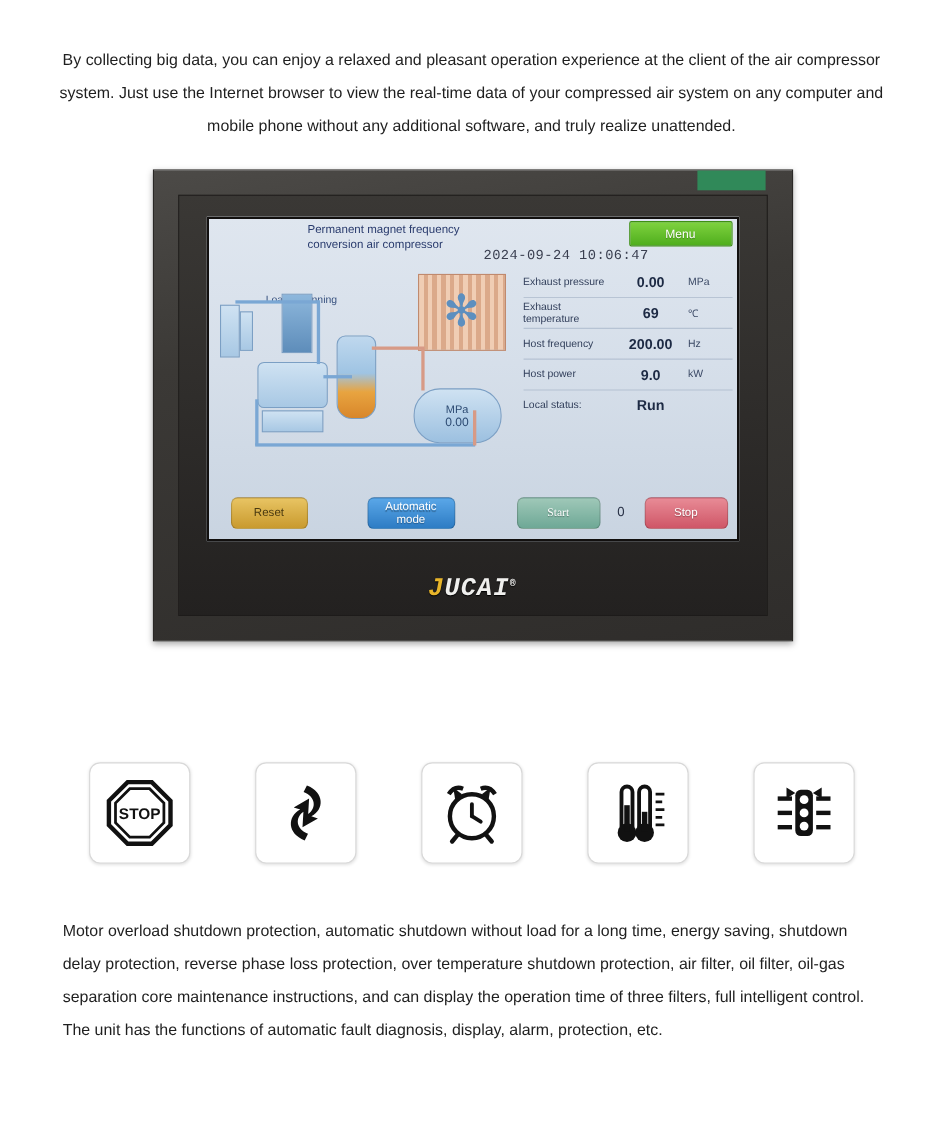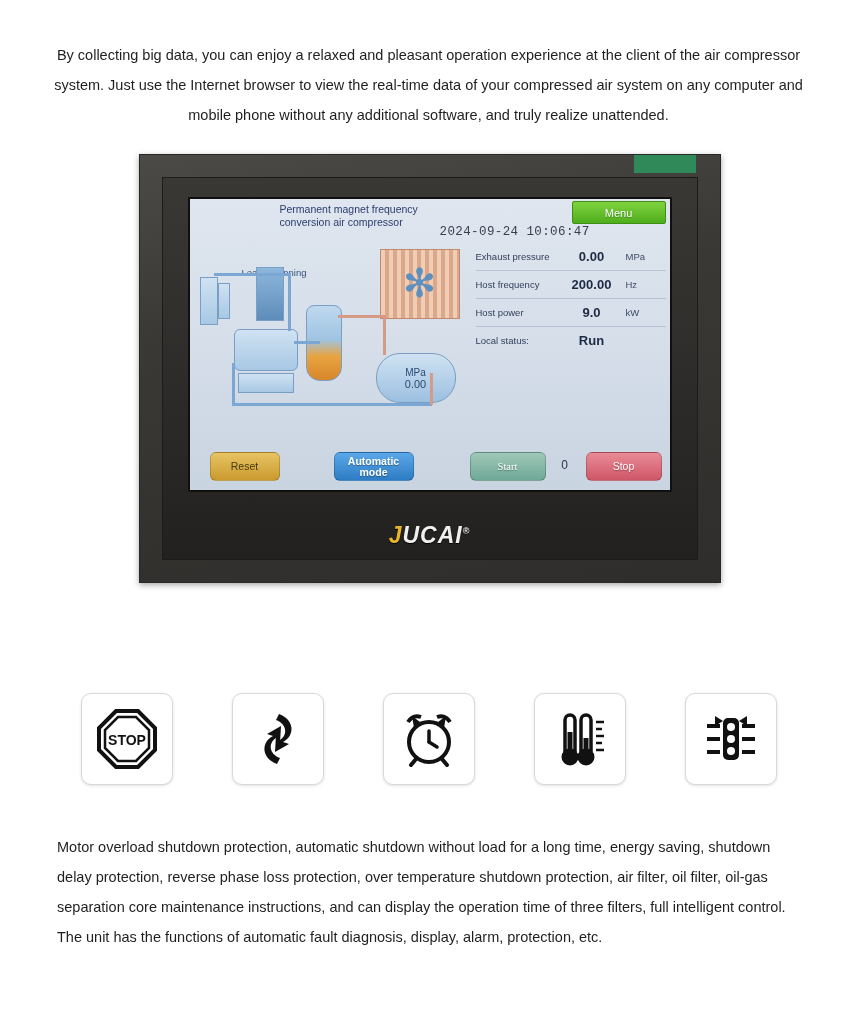--- a/index.html
+++ b/index.html
@@ -63,21 +63,21 @@
     overflow: hidden;
     box-shadow: inset 0 0 0 2px #12100f;
   }
   .brand-strip {
     position: absolute;
     left: 48px; bottom: 30px;
     width: 484px; height: 34px;
     display: flex; align-items: center; justify-content: center;
   }
   .brand {
-    font-family: Liberation Sans, sans-serif;
+    font-family: Liberation Mono, monospace;
     font-weight: bold;
     font-style: italic;
     font-size: 23px;
     letter-spacing: 1px;
     color: #f0f0ee;
     text-shadow: 0 1px 1px #000;
   }
   .brand .j { color: #e8b52a; }
   .brand .reg { font-size: 9px; vertical-align: super; font-style: normal; }
 
@@ -199,21 +199,21 @@
     position: absolute;
     height: 27px;
     border-radius: 6px;
     display: flex; align-items: center; justify-content: center;
     font-size: 10.5px; color: #fff; text-align: center;
     line-height: 11px;
     text-shadow: 0 1px 1px rgba(0,0,0,.35);
     border: 1px solid rgba(0,0,0,.18);
   }
   .btn-reset { left: 22px; width: 68px; background: linear-gradient(180deg,#e8c463,#c99a2e); color: #4a3a10; text-shadow: none; text-align: right;}
-  .btn-auto  { left: 146px; width: 78px; background: linear-gradient(180deg,#5aa7e8,#2d7cc4); font-weight: bold; }
+  .btn-auto  { left: 146px; width: 78px; background: linear-gradient(180deg,#5aa7e8,#2d7cc4); }
   .btn-start { left: 282px; width: 74px; background: linear-gradient(180deg,#9fc8b8,#6ea896); font-family: Liberation Serif, serif; }
   .btn-count { left: 364px; width: 26px; background: transparent; border: none; color: #2a3247; text-shadow: none; font-size: 12px; }
   .btn-stop  { left: 398px; width: 74px; background: linear-gradient(180deg,#e88b96,#cf5667); }
 
   
   .icon-row {
     position: absolute;
     left: 0; top: 693px;
     width: 857px;
     display: flex;
@@ -293,20 +293,25 @@
         <div class="pipe blue" style="left:38px; top:160px; width:200px;height:3px;"></div>
         <div class="pipe blue" style="left:38px; top:120px; width:3px;  height:42px;"></div>
         <div class="pipe red" style="left:236px;top:130px; width:3px;  height:32px;"></div>
       </div>
 
       <div class="readouts">
         <div class="rd-row">
           <span class="lbl">Exhaust pressure</span>
           <span class="val">0.00</span>
           <span class="unit">MPa</span>
+        </div>
+        <div class="rd-row">
+          <span class="lbl">Exhaust temperature</span>
+          <span class="val">69</span>
+          <span class="unit">℃</span>
         </div>
         <div class="rd-row">
           <span class="lbl">Host frequency</span>
           <span class="val">200.00</span>
           <span class="unit">Hz</span>
         </div>
         <div class="rd-row">
           <span class="lbl">Host power</span>
           <span class="val">9.0</span>
           <span class="unit">kW</span>

